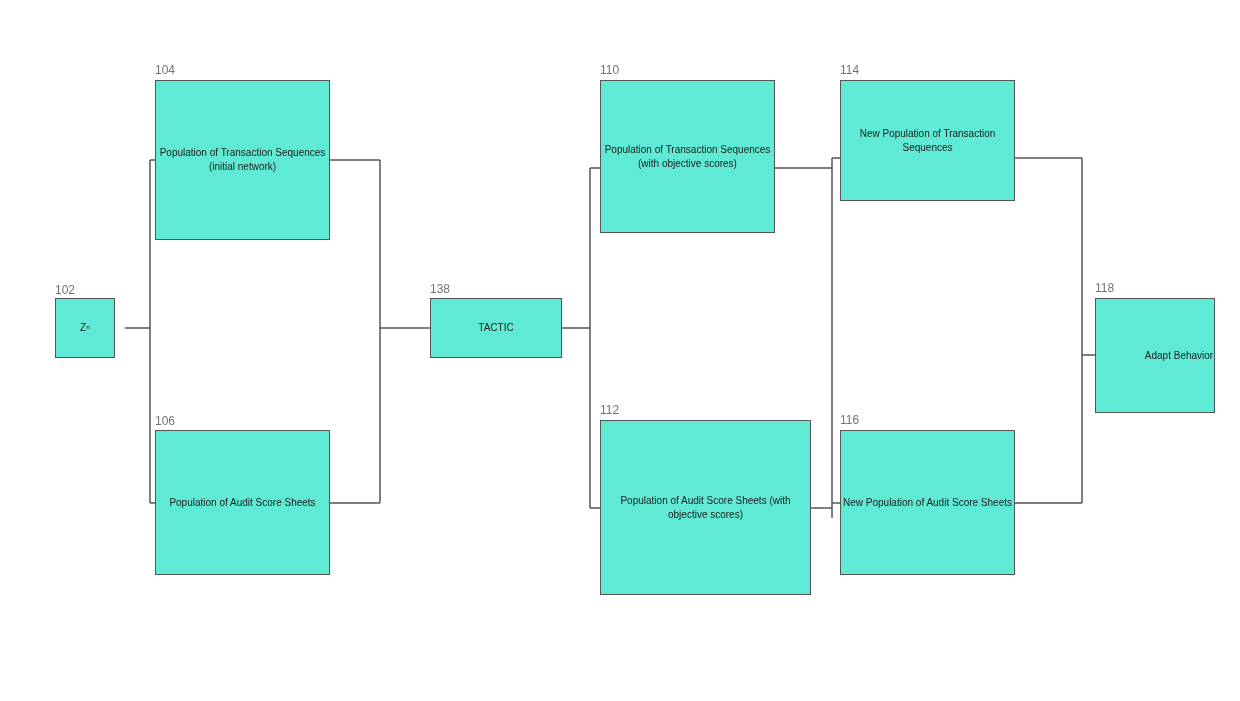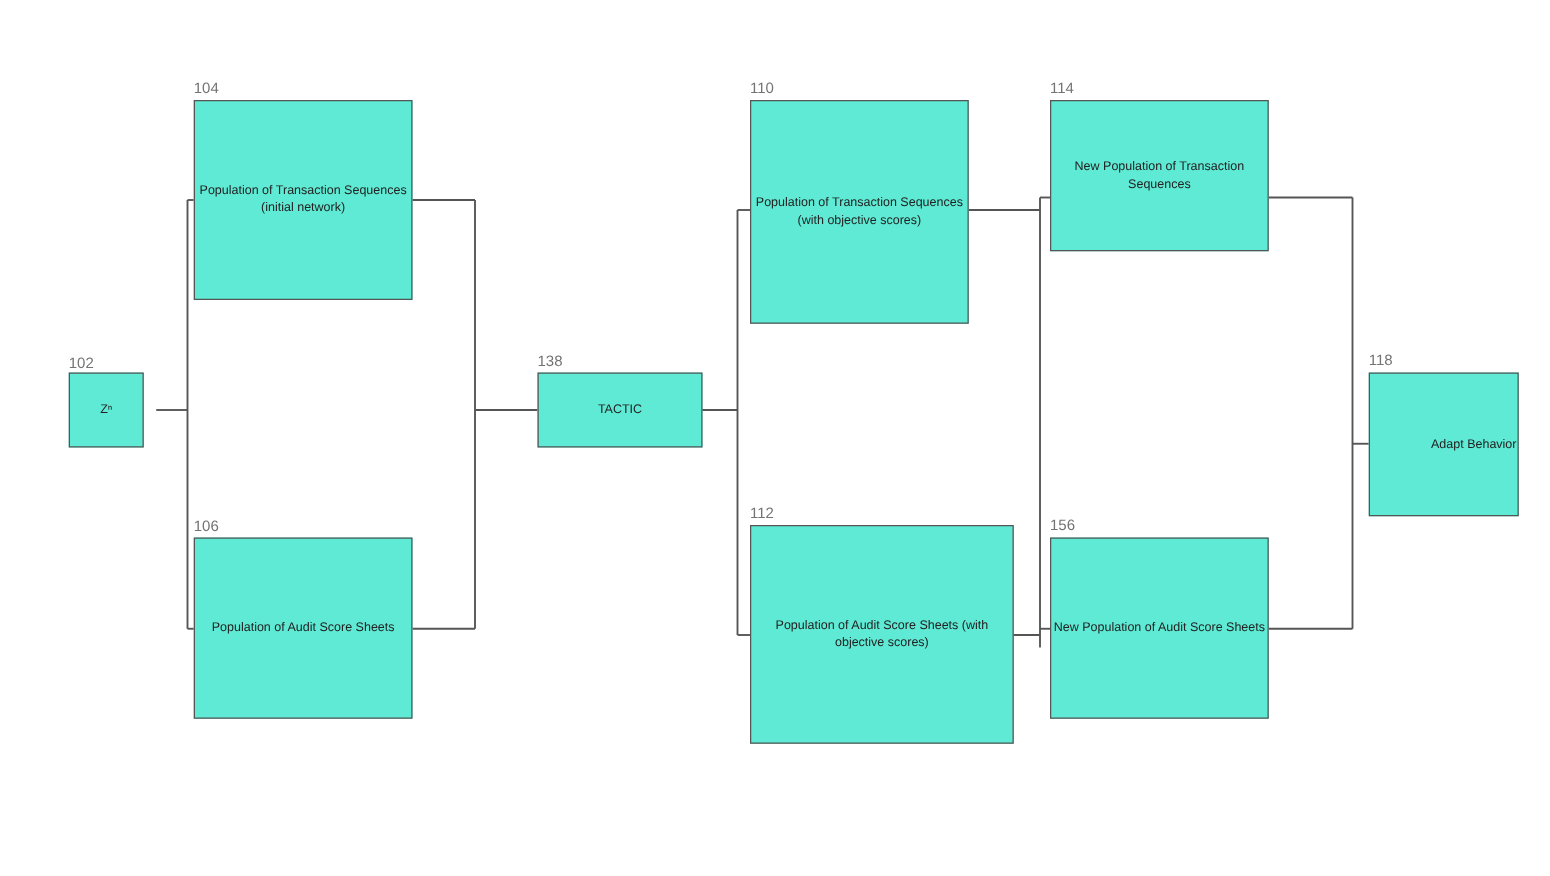--- a/index.html
+++ b/index.html
@@ -99,37 +99,37 @@
   <div class="node" style="left:155px;top:430px;width:175px;height:145px;text-align:right;">
     <span>Population of Audit Score Sheets</span>
   </div>
   <div class="node-label" style="left:155px;top:414px;">106</div>
 
   <div class="node" style="left:430px;top:298px;width:132px;height:60px;">
     <span>TACTIC</span>
   </div>
   <div class="node-label" style="left:430px;top:282px;">138</div>
 
-  <div class="node" style="left:600px;top:80px;width:175px;height:179px;">
+  <div class="node" style="left:600px;top:80px;width:175px;height:153px;">
     <span>Population of Transaction Sequences (with objective scores)</span>
   </div>
   <div class="node-label" style="left:600px;top:63px;">110</div>
 
   <div class="node" style="left:600px;top:420px;width:211px;height:175px;">
     <span>Population of Audit Score Sheets (with objective scores)</span>
   </div>
   <div class="node-label" style="left:600px;top:403px;">112</div>
 
   <div class="node" style="left:840px;top:80px;width:175px;height:121px;">
     <span>New Population of Transaction Sequences</span>
   </div>
   <div class="node-label" style="left:840px;top:63px;">114</div>
 
   <div class="node" style="left:840px;top:430px;width:175px;height:145px;text-align:right;">
     <span>New Population of Audit Score Sheets</span>
   </div>
-  <div class="node-label" style="left:840px;top:413px;">156</div>
+  <div class="node-label" style="left:840px;top:413px;">116</div>
 
   <div class="node" style="left:1095px;top:298px;width:120px;height:115px;padding-left:48px;">
     <span>Adapt Behavior</span>
   </div>
   <div class="node-label" style="left:1095px;top:281px;">118</div>
 </div>
 
 </body></html>

